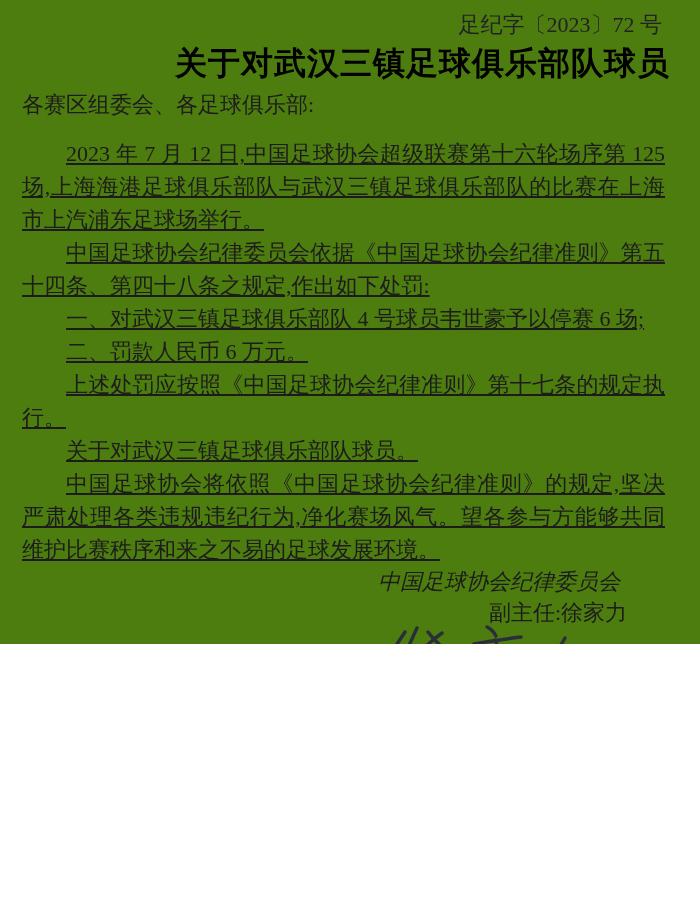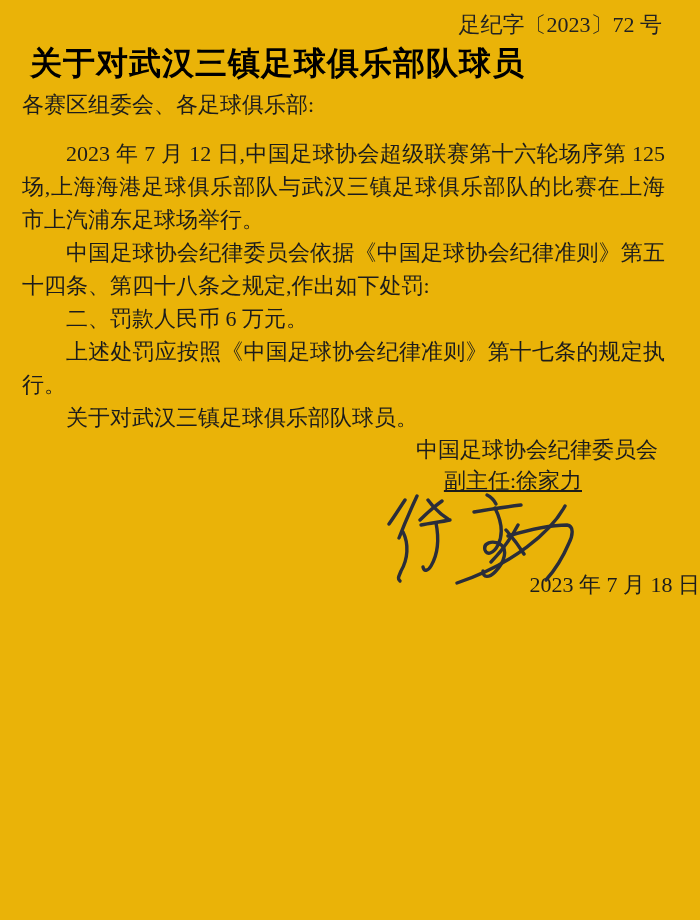--- a/index.html
+++ b/index.html
@@ -3,72 +3,73 @@
 <meta charset="utf-8">
 <style>
   html, body {
     margin: 0;
     padding: 0;
     background: #ffffff;
   }
   .page {
     position: relative;
     width: 700px;
-    height: 920px;
-    background: #eab308;
+    height: 644px;
+    background: #4d7c0f;
     color: #1c1c1c;
     font-family: "Liberation Serif", "DejaVu Serif", serif;
     overflow: hidden;
   }
   .doc-number {
     padding-top: 12px;
     padding-right: 38px;
     text-align: right;
     font-size: 22px;
     line-height: 26px;
     color: #222222;
   }
   .title {
     margin: 6px 30px 6px 30px;
-    text-align: left;
+    text-align: right;
     font-size: 32px;
     line-height: 39px;
     font-weight: bold;
     color: #000000;
     letter-spacing: 1px;
   }
   .salutation {
     margin: 4px 34px 16px 22px;
     font-size: 22px;
     line-height: 32px;
   }
   .content {
     margin: 0 35px 0 22px;
+    text-decoration: underline;
   }
   .content p {
     margin: 0;
     font-size: 22px;
     line-height: 33px;
     text-indent: 2em;
     text-align: justify;
     text-justify: inter-ideograph;
   }
   .signoff {
     margin: 0;
     text-align: right;
     font-size: 22px;
   }
   .signoff .org-line {
     line-height: 31px;
-    margin-right: 42px;
+    margin-right: 80px;
+    font-style: italic;
   }
   .signoff .signer-line {
     line-height: 31px;
-    margin-right: 118px;
-    text-decoration: underline;
+    margin-right: 73px;
   }
   .signature-area {
     position: relative;
     height: 74px;
   }
   .signature-area svg {
     position: absolute;
     left: 383px;
     top: -6px;
   }
@@ -94,23 +95,25 @@
 
   <div class="title">
     <div>关于对武汉三镇足球俱乐部队球员</div>
   </div>
 
   <div class="salutation">各赛区组委会、各足球俱乐部:</div>
 
   <div class="content">
     <p>2023 年 7 月 12 日,中国足球协会超级联赛第十六轮场序第 125 场,上海海港足球俱乐部队与武汉三镇足球俱乐部队的比赛在上海市上汽浦东足球场举行。</p>
     <p>中国足球协会纪律委员会依据《中国足球协会纪律准则》第五十四条、第四十八条之规定,作出如下处罚:</p>
+    <p>一、对武汉三镇足球俱乐部队 4 号球员韦世豪予以停赛 6 场;</p>
     <p>二、罚款人民币 6 万元。</p>
     <p>上述处罚应按照《中国足球协会纪律准则》第十七条的规定执行。</p>
     <p>关于对武汉三镇足球俱乐部队球员。</p>
+    <p>中国足球协会将依照《中国足球协会纪律准则》的规定,坚决严肃处理各类违规违纪行为,净化赛场风气。望各参与方能够共同维护比赛秩序和来之不易的足球发展环境。</p>
   </div>
 
   <div class="signoff">
     <div class="org-line">中国足球协会纪律委员会</div>
     <div class="signer-line">副主任:徐家力</div>
   </div>
 
   <div class="signature-area">
 
     <svg width="215" height="95" viewBox="0 0 215 95" role="img" aria-label="handwritten signature">

